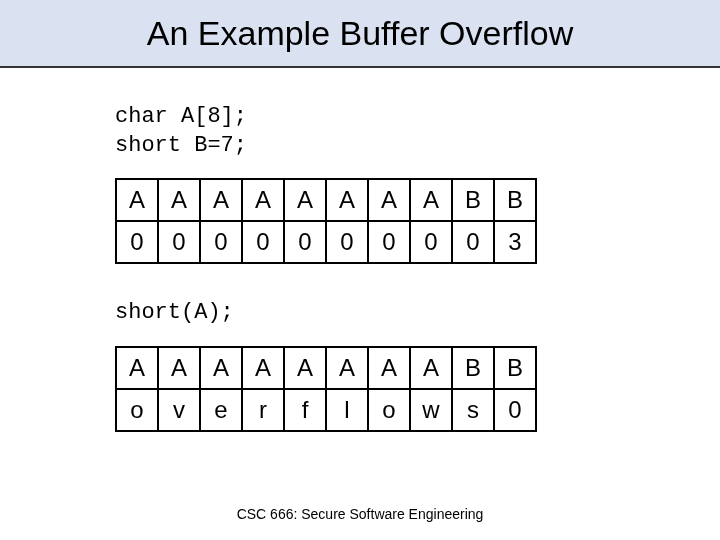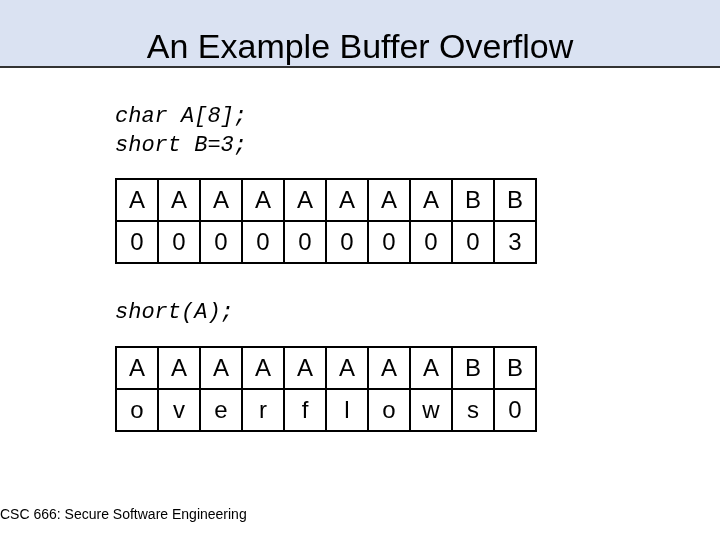--- a/index.html
+++ b/index.html
@@ -9,72 +9,72 @@
     background: #ffffff;
     font-family: Arial, Helvetica, sans-serif;
     position: relative;
   }
   .title-bar {
     width: 100%;
     height: 68px;
     background: #dae2f2;
     border-bottom: 2px solid #333;
     display: flex;
-    align-items: flex-end;
+    align-items: center;
     justify-content: center;
   }
   .title-text {
     font-size: 34px;
     font-weight: normal;
     color: #000;
   }
   .content {
     padding: 35px 0 0 115px;
   }
   .code {
     font-family: "Courier New", Courier, monospace;
     font-size: 22px;
     color: #000;
     line-height: 1.3;
     margin-bottom: 18px;
-    font-style: italic;
   }
   table.mem {
     border-collapse: collapse;
     margin-bottom: 35px;
   }
   table.mem td {
     border: 2px solid #000;
     width: 42px;
     height: 42px;
     text-align: center;
     vertical-align: middle;
     font-family: Arial, Helvetica, sans-serif;
     font-size: 24px;
   }
   .footer {
     position: absolute;
     bottom: 18px;
     width: 100%;
+    text-align: center;
     font-size: 14px;
     color: #000;
   }
 </style>
 </head>
 <body>
 
 <div class="title-bar">
   <div class="title-text">An Example Buffer Overflow</div>
 </div>
 
 <div class="content">
 
   <div class="code">
     <div>char A[8];</div>
-    <div>short B=3;</div>
+    <div>short B=7;</div>
   </div>
 
   <table class="mem">
     <tbody>
         <tr>
       <td>A</td>
       <td>A</td>
       <td>A</td>
       <td>A</td>
       <td>A</td>

